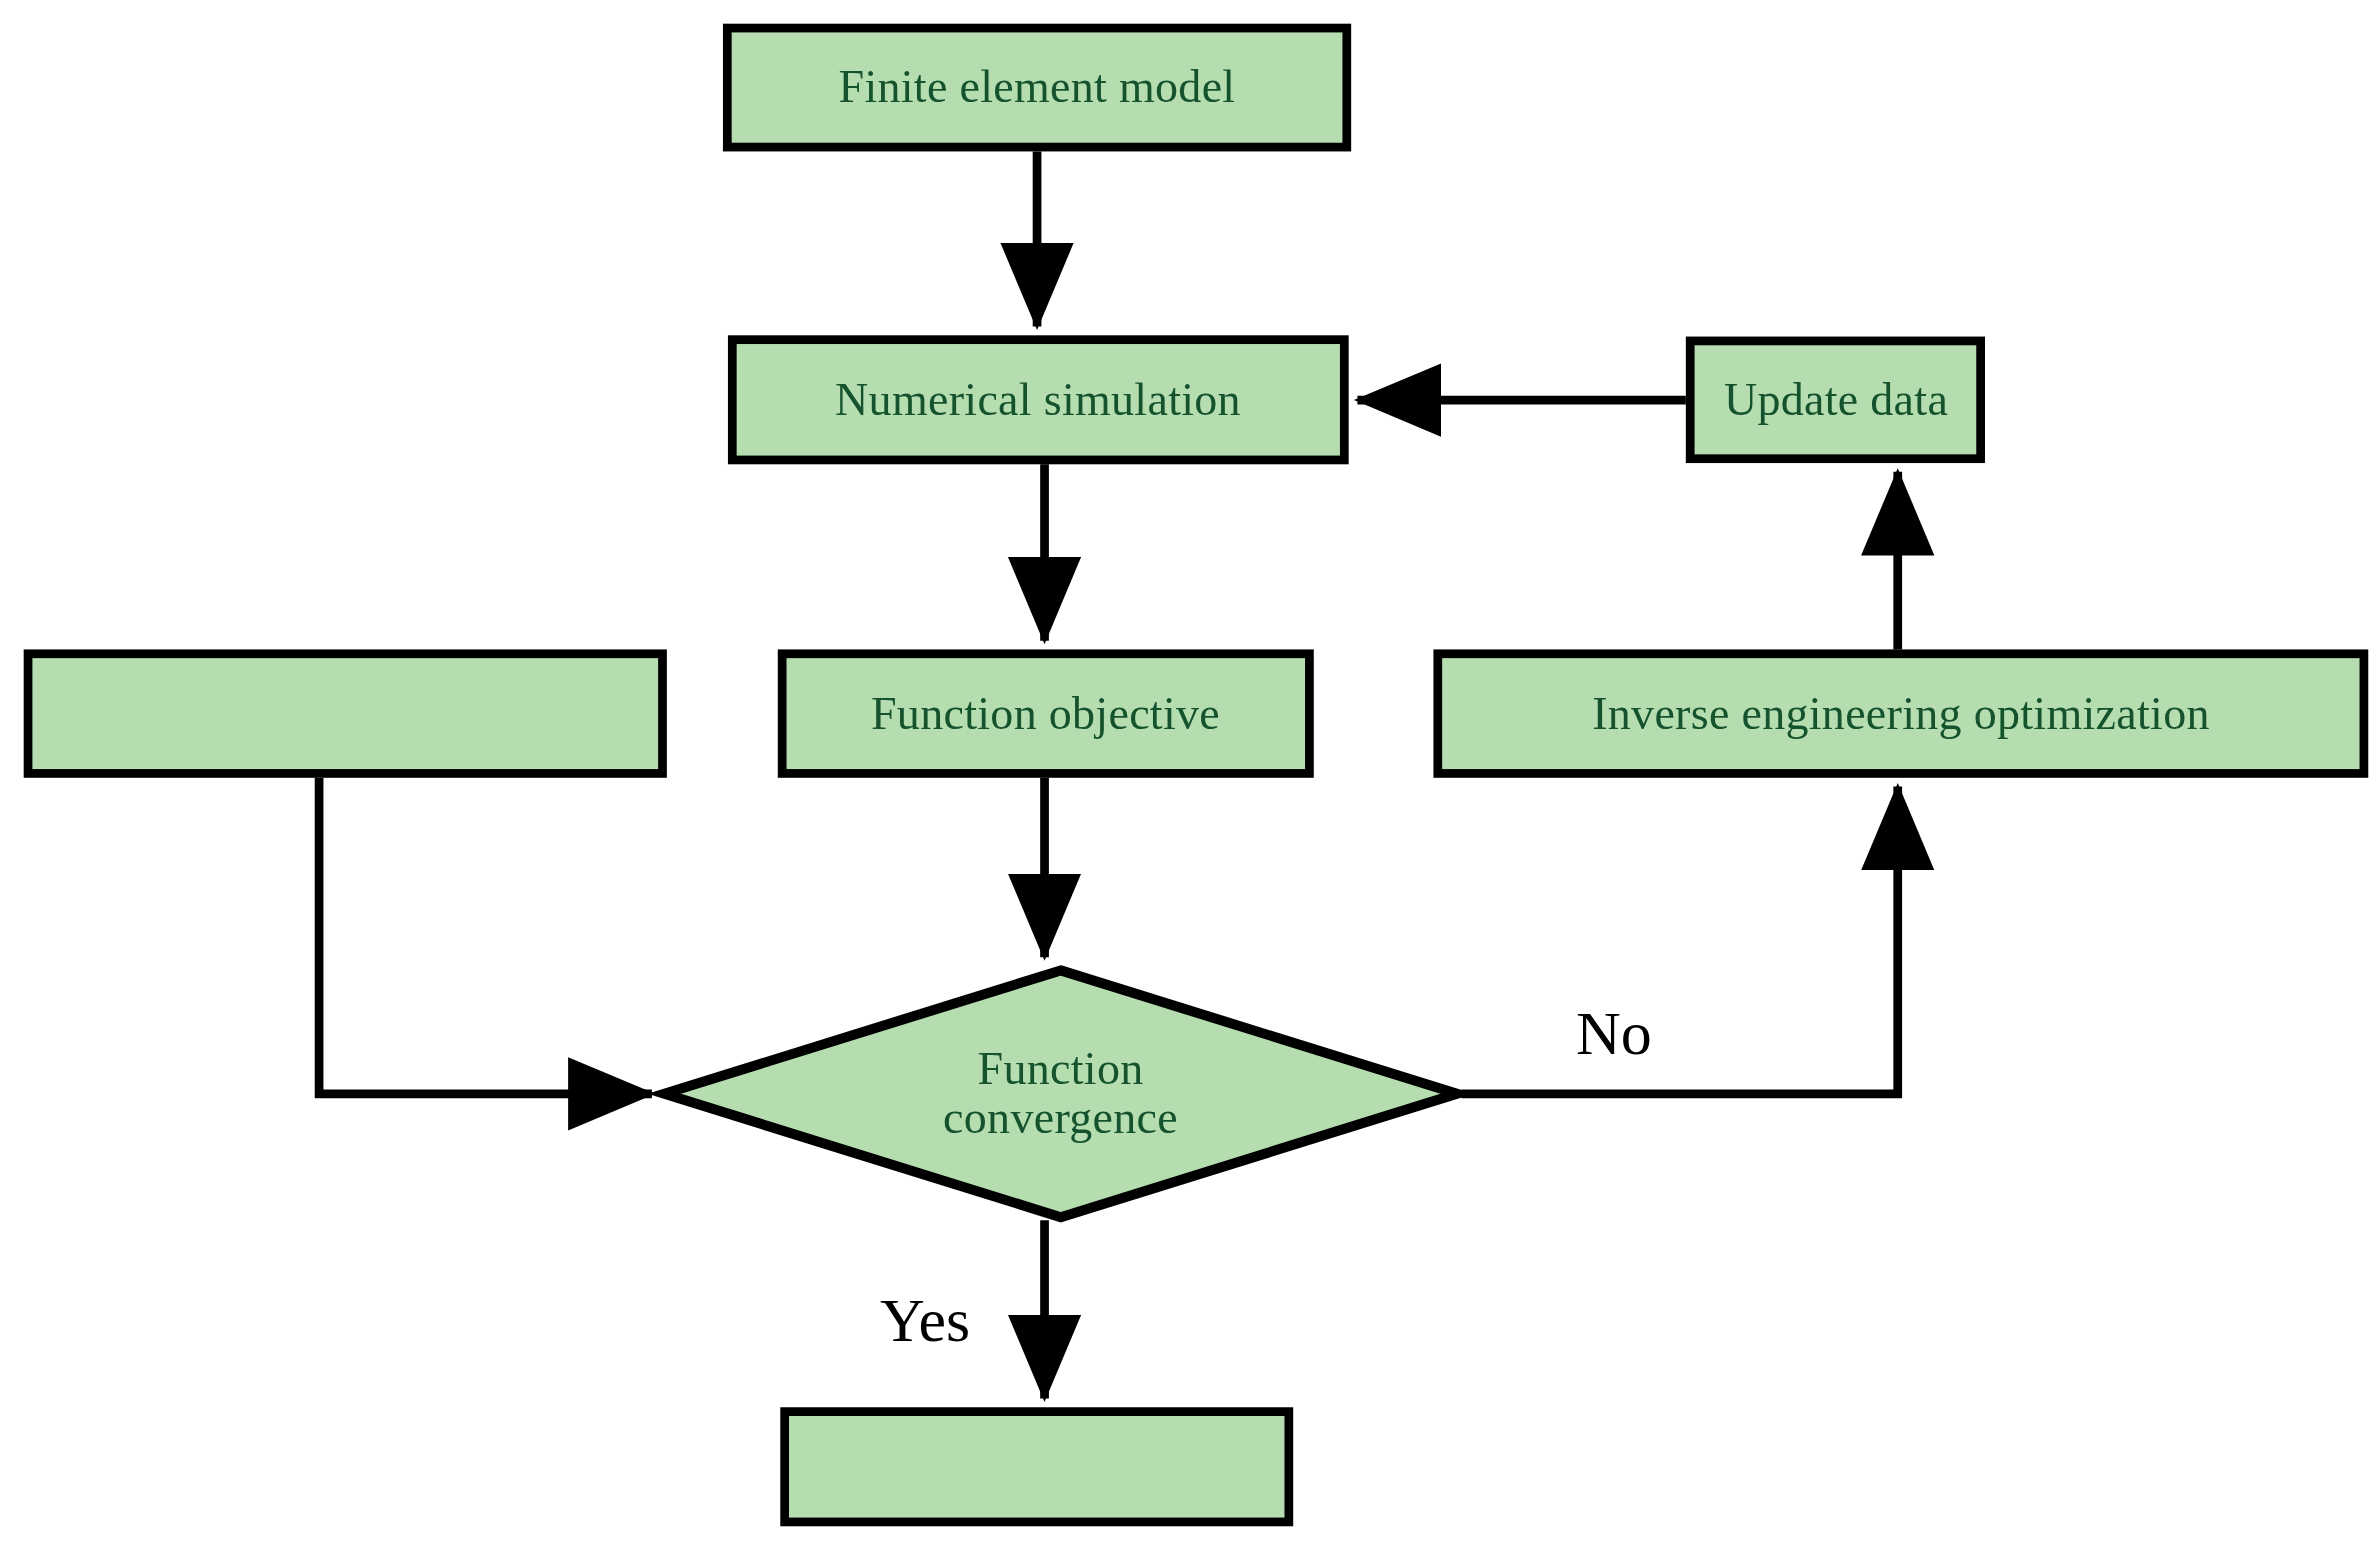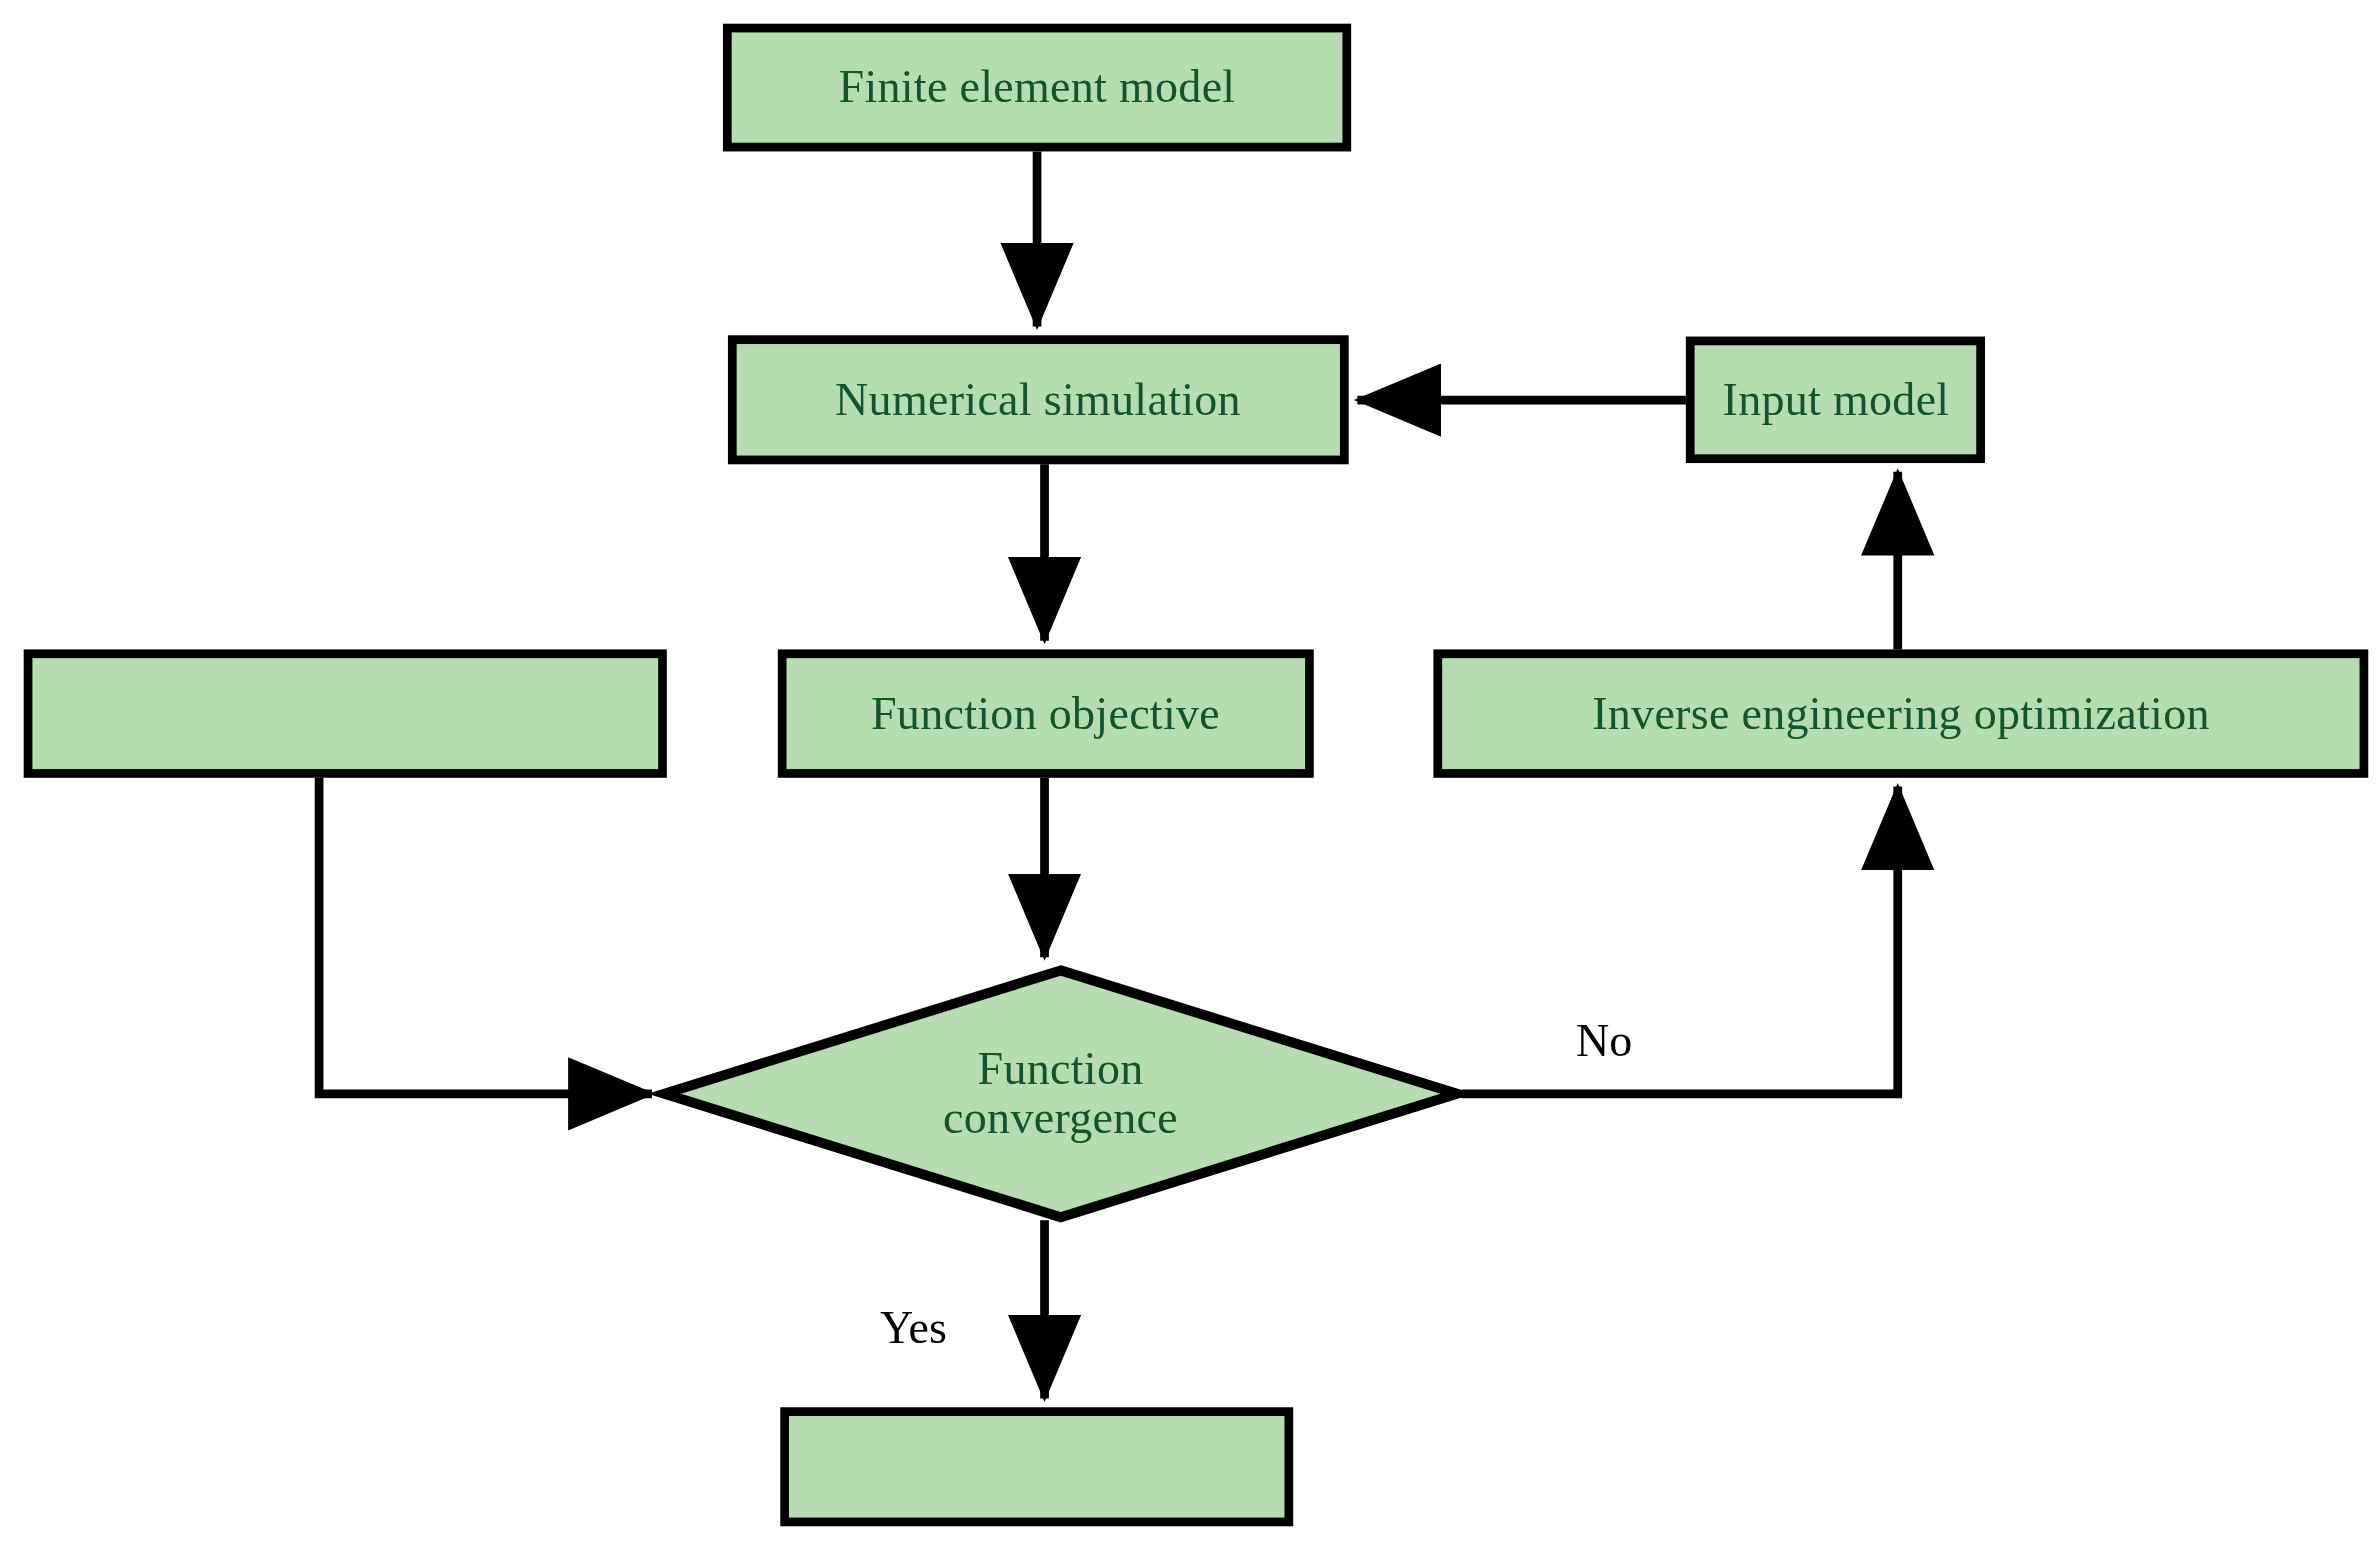--- a/index.html
+++ b/index.html
@@ -36,24 +36,23 @@
     font-size: 46px;
     line-height: 1.06;
     letter-spacing: 0.3px;
     white-space: pre-line;
     pointer-events: none;
   }
   .edge-label {
     position: absolute;
     color: #000000;
     font-family: "Liberation Serif", "DejaVu Serif", serif;
-    font-size: 46px;
+    font-size: 62px;
     line-height: 1;
     white-space: nowrap;
-    margin-top: 16px;
   }
 </style>
 </head>
 <body>
 
 <div id="canvas">
 
   <svg id="flow-svg" viewBox="0 0 3814 2479" xmlns="http://www.w3.org/2000/svg">
     <defs>
       <marker id="arrowhead" markerWidth="12" markerHeight="12" refX="9.6" refY="4.2" orient="auto" markerUnits="strokeWidth">
@@ -97,21 +96,21 @@
       <polygon points="1702,1557 2338,1755 1702,1953 1066,1755" fill="#b5ddb0" stroke="#000000" stroke-width="16" stroke-linejoin="miter"></polygon>
 
       <rect x="1259" y="2265" width="809" height="177" fill="#b5ddb0" stroke="#000000" stroke-width="14"></rect>
     </g>
   </svg>
 
   <div class="node-label" style="left:727px; top:28px; width:620px; height:119px;">Finite element model</div>
 
   <div class="node-label" style="left:732px; top:340px; width:612px; height:120px;">Numerical simulation</div>
 
-  <div class="node-label" style="left:1691px; top:341px; width:290px; height:118px;">Input model</div>
+  <div class="node-label" style="left:1691px; top:341px; width:290px; height:118px;">Update data</div>
 
 
   <div class="node-label" style="left:782px; top:654px; width:527px; height:120px;text-align:center;">Function objective</div>
 
   <div class="node-label" style="left:1438px; top:654px; width:926px; height:120px;text-align:center;">Inverse engineering optimization</div>
 
   <div class="node-label" style="left:810px; top:997px; width:501px; height:193px;">Function
 convergence</div>
 
 

